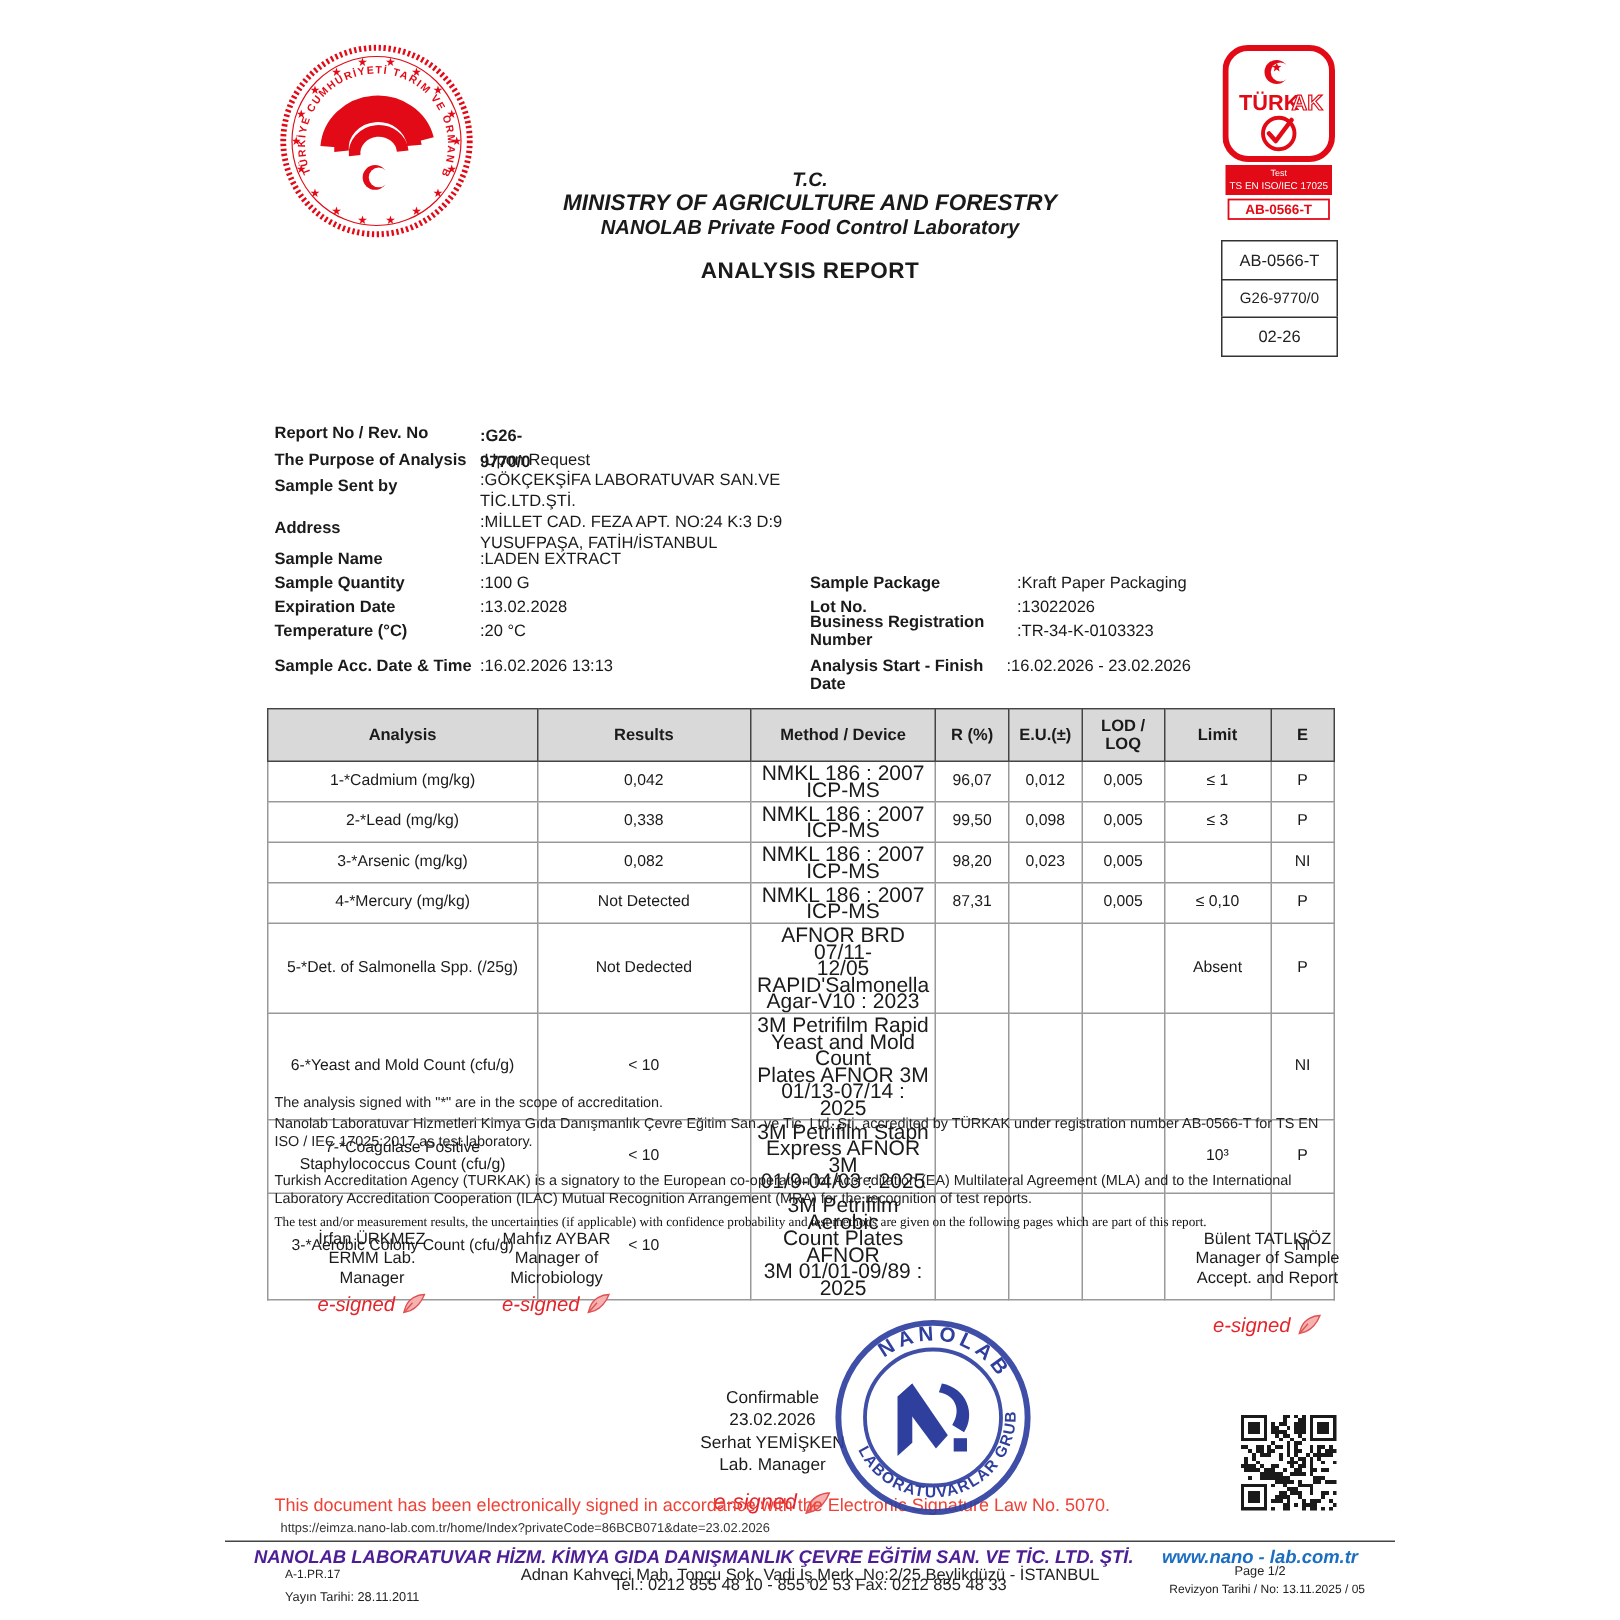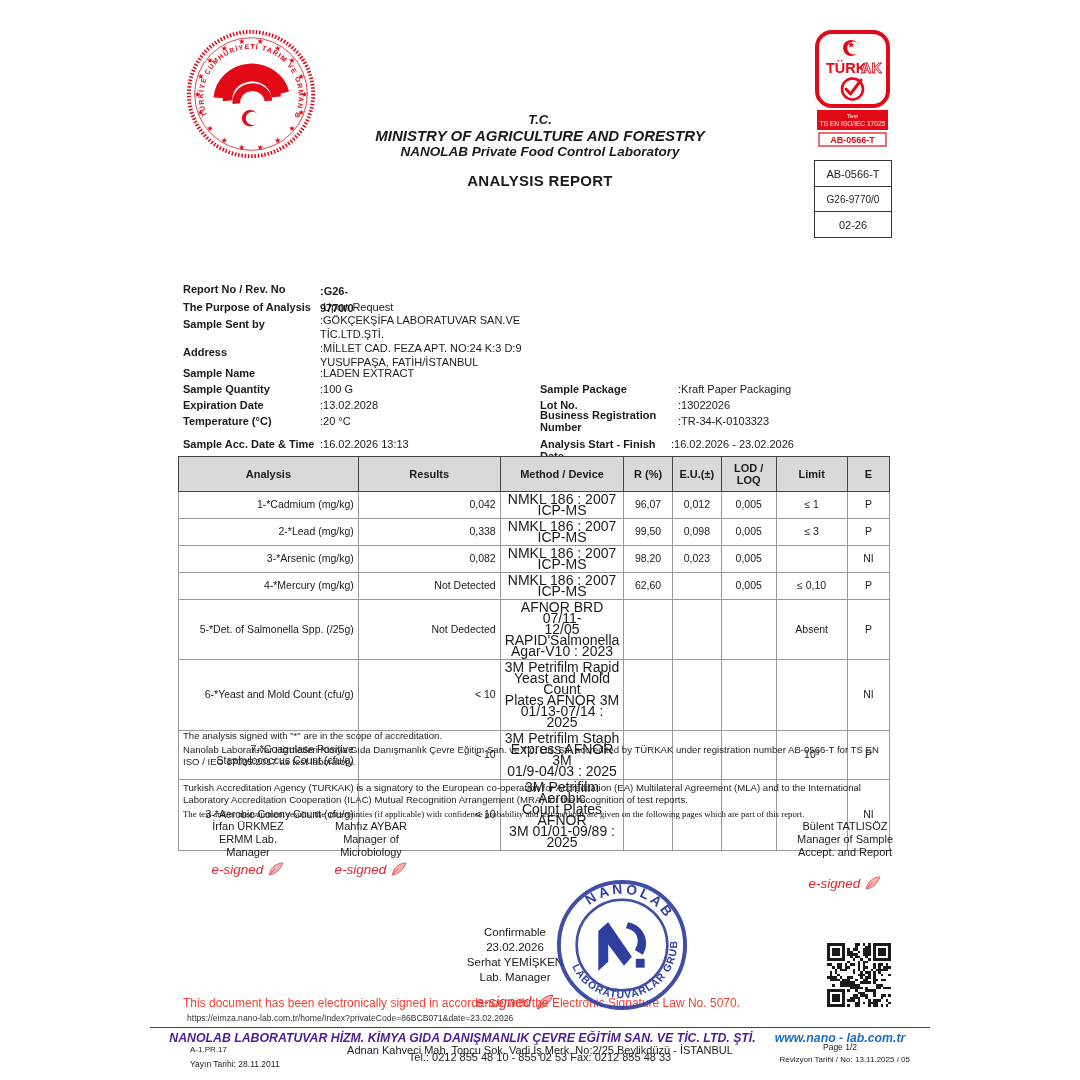--- a/index.html
+++ b/index.html
@@ -27,28 +27,28 @@
   .irow{position:absolute;left:0;width:712px;}
   .lbl{position:absolute;left:0;font-weight:bold;}
   .val{position:absolute;left:137px;}
   .lbl.r{left:357px;width:128px;}
   .val.r{left:495px;}
   .valwrap{display:inline-block;width:56px;line-height:17px;font-weight:bold;}
   .wrap230{display:inline-block;width:238px;line-height:14px;}
   .lblwrap{display:inline-block;width:118px;line-height:12px;}
 
   
-  .analysis-table{position:absolute;left:178px;top:456px;width:712px;border-collapse:collapse;
+  .analysis-table{position:absolute;left:178px;top:472px;width:712px;border-collapse:collapse;
                   border:1.6px solid #555;}
   .analysis-table th{background:#d9d9d9;border:1px solid #444;font-size:11px;font-weight:bold;
                      height:30px;padding:2px 3px;}
   .analysis-table td{border:1px solid #999;font-size:10.5px;padding:2px 4px;vertical-align:middle;
                      text-align:center;line-height:11.5px;}
-  .analysis-table td.c0{text-align:right;}
-  .analysis-table td.c1{text-align:right;}
+  .analysis-table td.c0{text-align:center;}
+  .analysis-table td.c1{text-align:center;}
   .analysis-table td.c2{font-size:14px;white-space:pre-line;line-height:11px;}
 
   
   .notes{position:absolute;left:183px;top:730px;width:714px;font-size:9.6px;line-height:12px;color:#222;}
   .notes p{margin:0 0 2px 0;}
   .notes p.gap{margin-top:14px;}
   .notes p.fine{font-family:"Liberation Serif",serif;font-size:8.8px;color:#111;margin-top:2px;}
 
   
   .sig{position:absolute;text-align:center;font-size:11px;line-height:13px;}
@@ -265,21 +265,21 @@
           <td class="c5">0,005</td>
           <td class="c6"></td>
           <td class="c7">NI</td>
         </tr>
 
         <tr>
           <td class="c0">4-*Mercury (mg/kg)</td>
           <td class="c1">Not Detected</td>
           <td class="c2">NMKL 186 : 2007
 ICP-MS</td>
-          <td class="c3">62,60</td>
+          <td class="c3">87,31</td>
           <td class="c4"></td>
           <td class="c5">0,005</td>
           <td class="c6">≤ 0,10</td>
           <td class="c7">P</td>
         </tr>
 
         <tr>
           <td class="c0">5-*Det. of Salmonella Spp. (/25g)</td>
           <td class="c1">Not Dedected</td>
           <td class="c2">AFNOR BRD 07/11-

